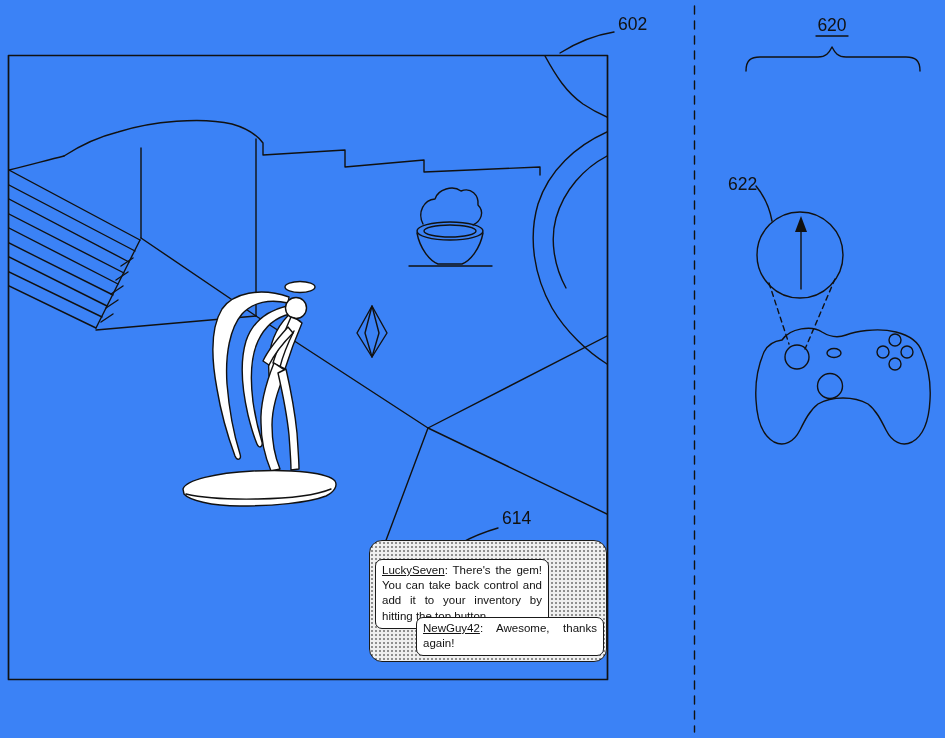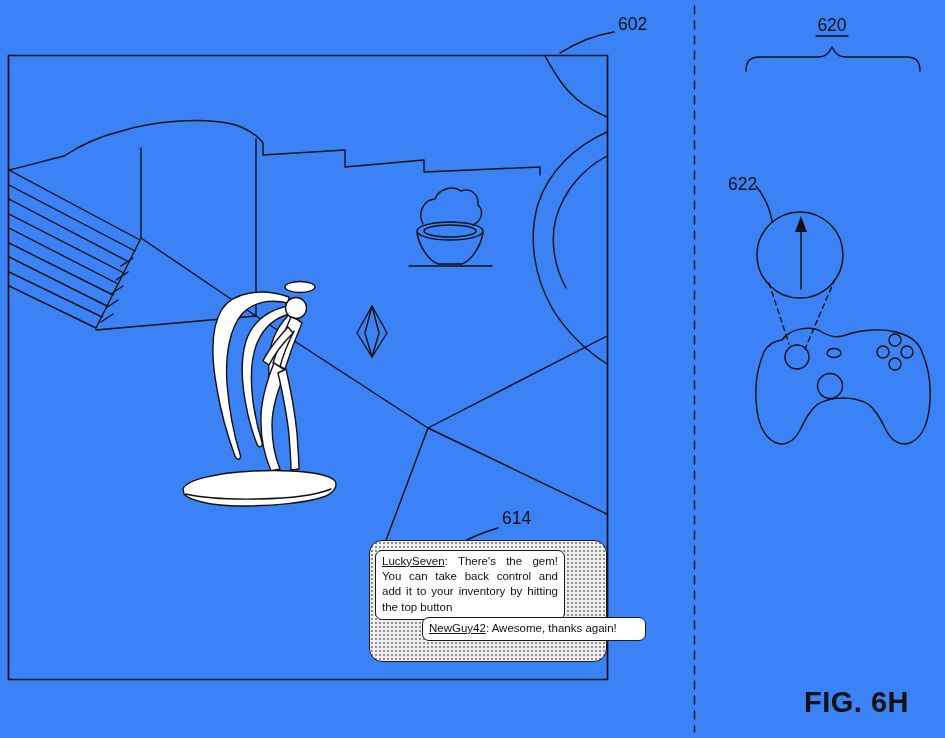--- a/index.html
+++ b/index.html
@@ -16,22 +16,22 @@
     background-color:#efefef;
     background-image: radial-gradient(#8f8f8f 0.9px, rgba(0,0,0,0) 1.1px);
     background-size:4px 4px;
     box-sizing:border-box;
   }
   .bubble {
     position:absolute; background:#fff; border:1.3px solid #1a1a1a; border-radius:7px;
     padding:3px 6px 4px; font-size:11.5px; line-height:1.32; color:#111;
     text-align:justify; box-sizing:border-box;
   }
-  .bubble-1 { left:5px;  top:9px;  width:190px; }
-  .bubble-2 { left:52px; top:76px; width:224px; }
+  .bubble-1 { left:5px;  top:18px;  width:174px; }
+  .bubble-2 { left:46px; top:76px; width:188px; }
   .chat-user { text-decoration:underline; }
 
   .fig-label {
     position:absolute; left:804px; top:686px;
     font-size:29px; font-weight:bold; color:#111; letter-spacing:0.5px;
   }
 </style>
 </head>
 <body>
 
@@ -160,15 +160,14 @@
     <div class="bubble bubble-1">
       <span class="chat-user">LuckySeven</span><span>:</span>
       <span>There's the gem! You can take back control and add it to your inventory by hitting the top button</span>
     </div>
     <div class="bubble bubble-2">
       <span class="chat-user">NewGuy42</span><span>:</span>
       <span>Awesome, thanks again!</span>
     </div>
   </div>
 
-  <div class="fig-label">FIG. 6H</div>
 
 </div>
 
 </body></html>

